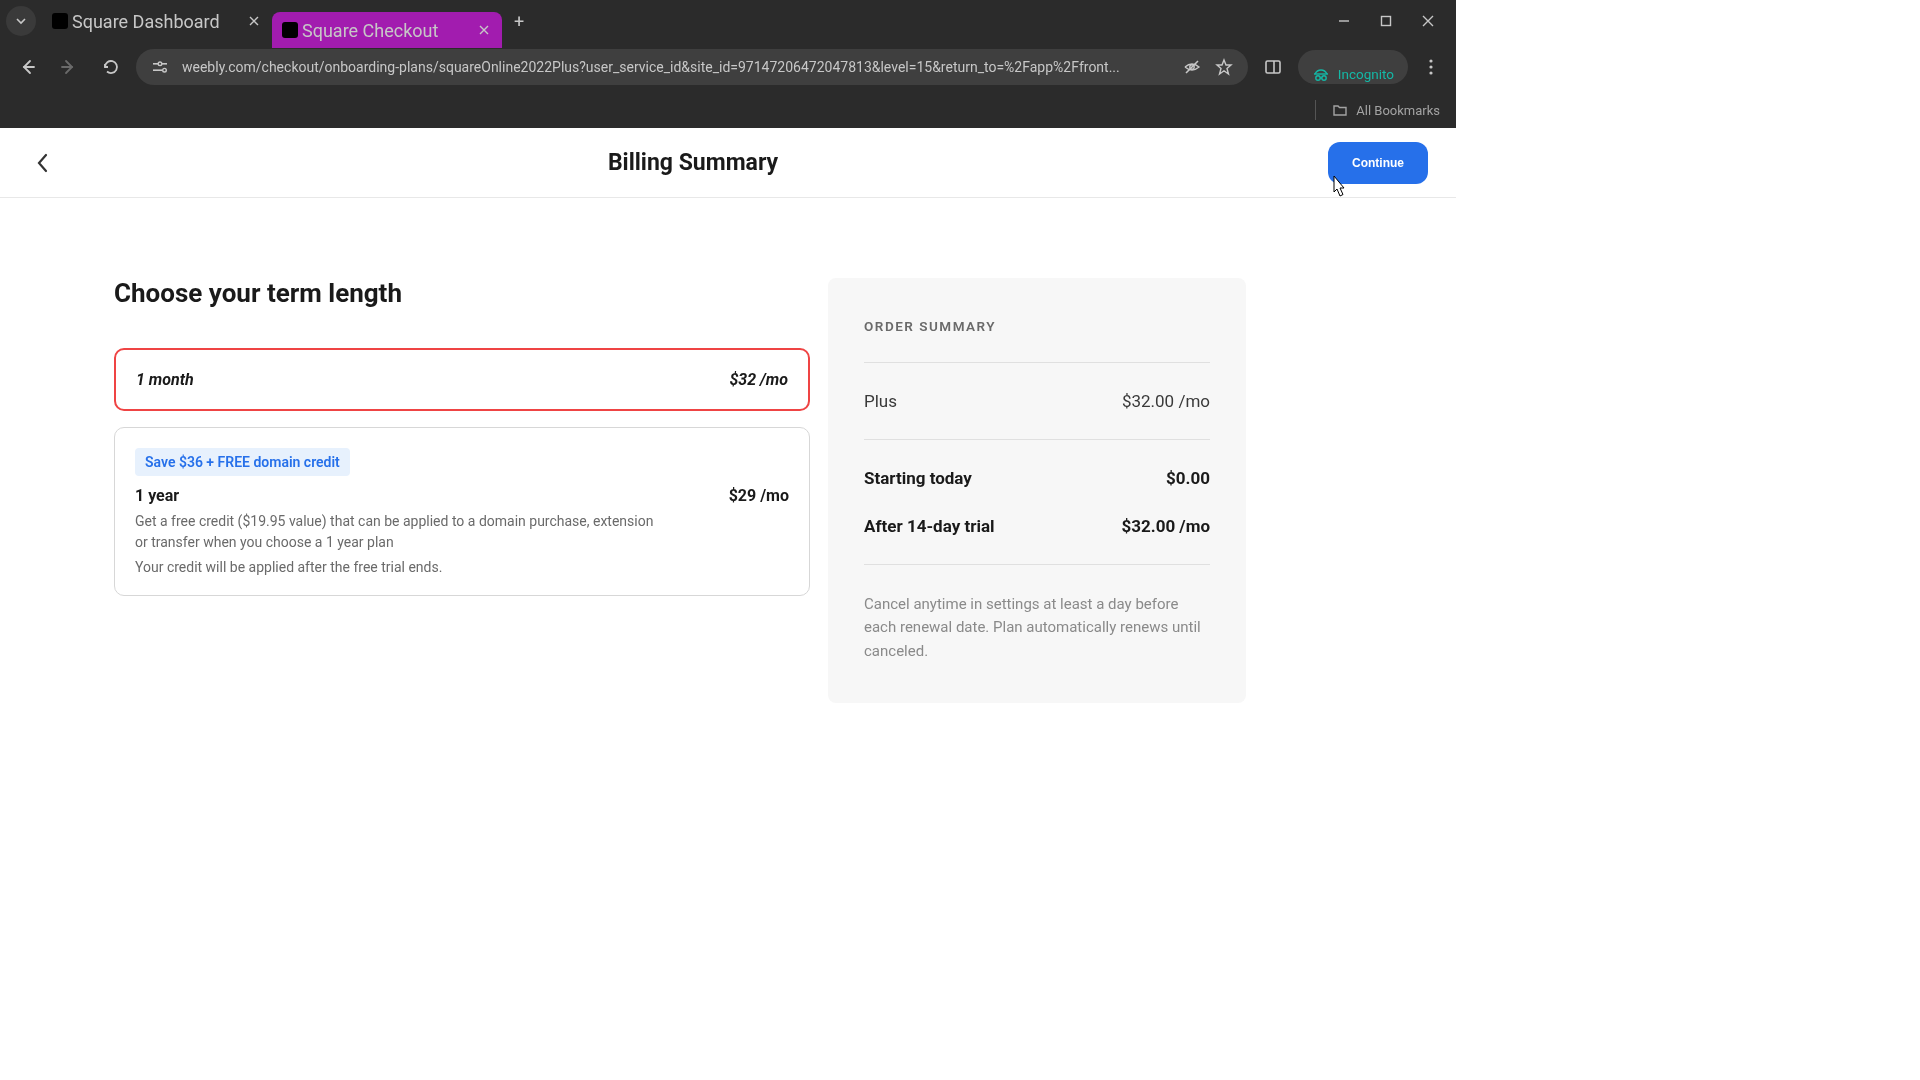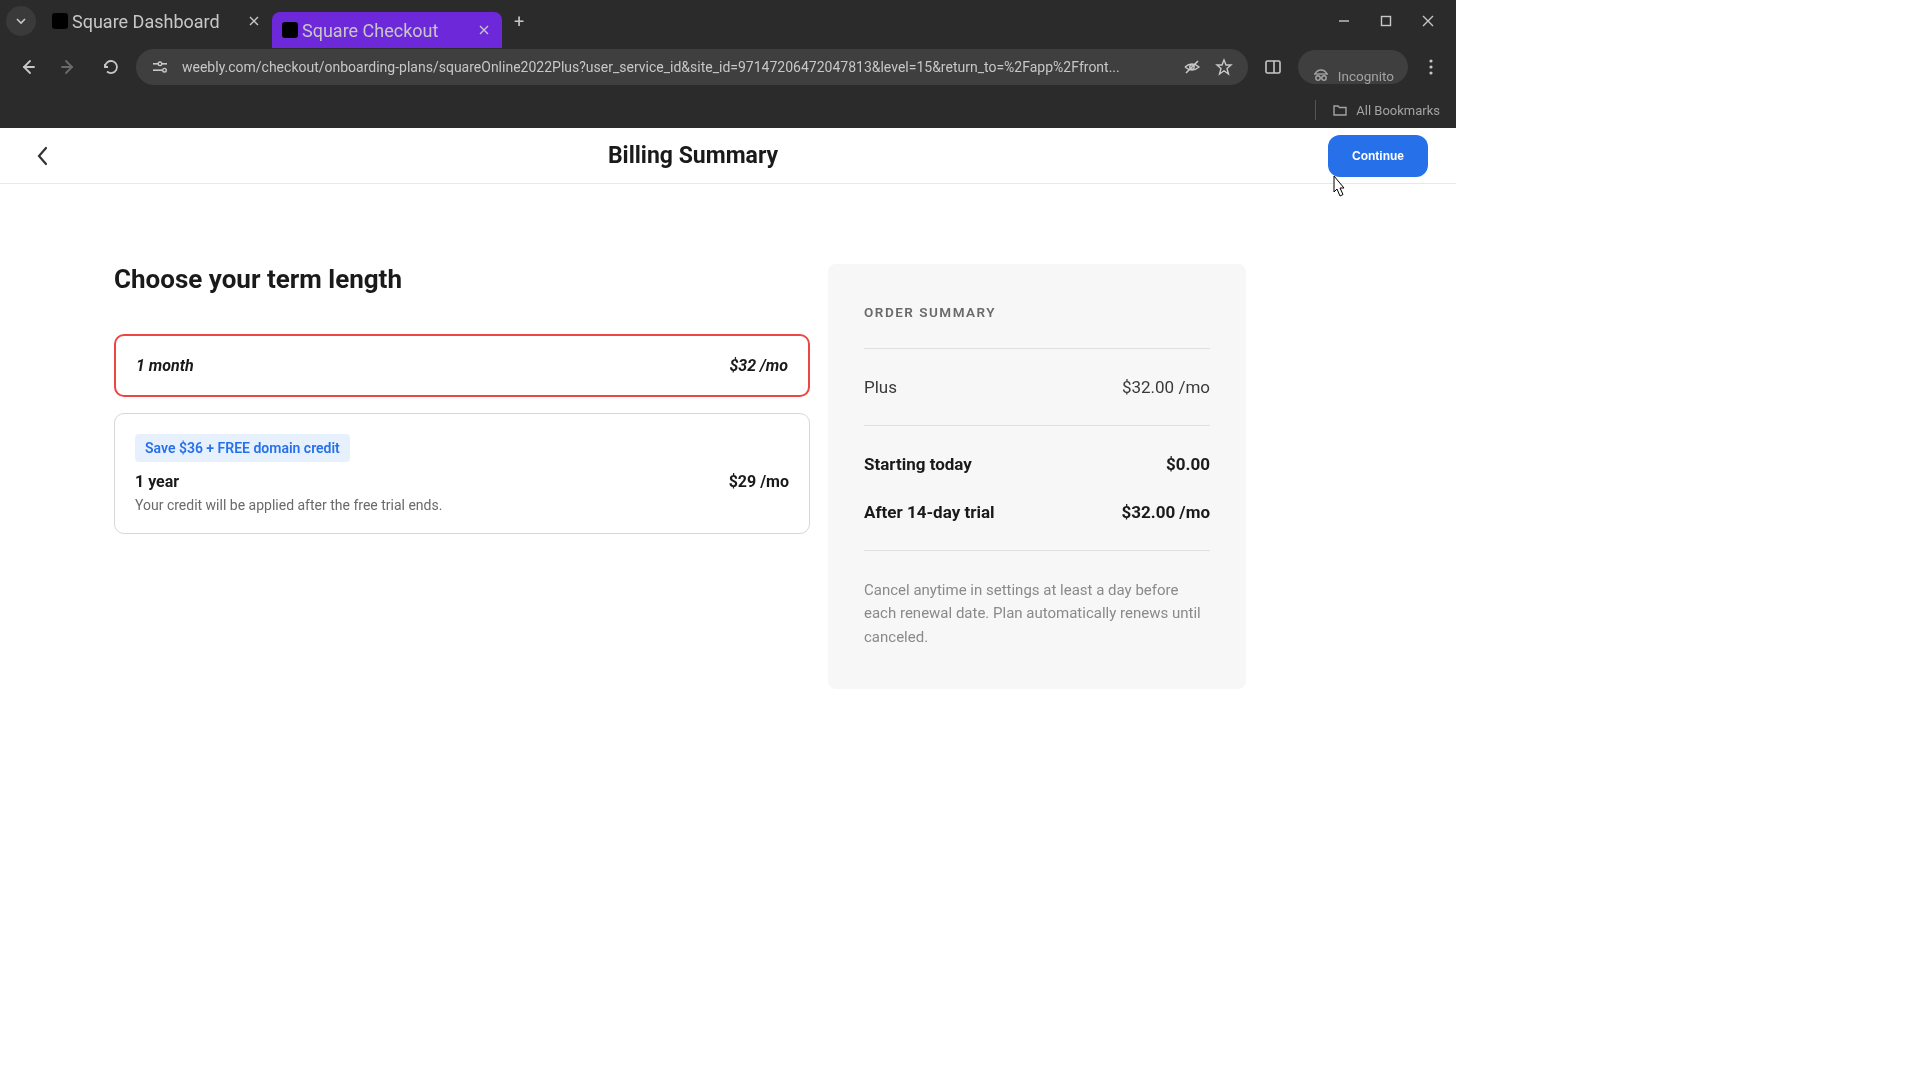--- a/index.html
+++ b/index.html
@@ -43,21 +43,21 @@
       height: 36px;
       padding: 0 10px;
       min-width: 230px;
       border-radius: 8px 8px 0 0;
       color: #c7c7c7;
       font-size: 18px;
       gap: 4px;
       position: relative;
     }
     .tab.active {
-      background: #6d28d9;
+      background: #a21caf;
       margin-top: 18px;
     }
     .tab-favicon {
       width: 16px;
       height: 16px;
       background: #000;
       border-radius: 3px;
       flex-shrink: 0;
     }
     .tab-title {
@@ -137,24 +137,24 @@
       height: 20px;
       display: flex;
       align-items: center;
       justify-content: center;
     }
     .incognito-chip {
       background: #3f3f3f;
       border-radius: 18px;
       height: 34px;
       display: flex;
-      align-items: flex-end;
-      padding: 0 14px;
+      align-items: flex-start;
+      padding: 16px 14px;
       gap: 8px;
-      color: #a3a3a3;
+      color: #14b8a6;
       font-size: 13.5px;
     }
     .menu-dots {
       width: 30px;
       height: 30px;
       display: flex;
       align-items: center;
       justify-content: center;
       color: #c7c7c7;
     }
@@ -178,21 +178,21 @@
     
     
     .page {
       background: #fff;
       height: calc(816px - 128px);
     }
     .page-header {
       display: flex;
       align-items: center;
       justify-content: space-between;
-      height: 56px;
+      height: 70px;
       padding: 0 28px;
       border-bottom: 1px solid #e8e8e8;
     }
     .back-btn {
       width: 30px;
       height: 30px;
       display: flex;
       align-items: center;
       justify-content: center;
       color: #333;
@@ -485,20 +485,21 @@
           <span class="term-price">$32 /mo</span>
         </div>
       </div>
 
       <div class="term-option">
         <div class="promo-badge">Save $36 + FREE domain credit</div>
         <div class="term-row">
           <span class="term-name">1 year</span>
           <span class="term-price">$29 /mo</span>
         </div>
+        <div class="term-desc">Get a free credit ($19.95 value) that can be applied to a domain purchase, extension or transfer when you choose a 1 year plan</div>
         <div class="term-note">Your credit will be applied after the free trial ends.</div>
       </div>
     </div>
 
     <div class="right-col">
       <div class="order-summary-title">ORDER SUMMARY</div>
       <div class="summary-divider"></div>
       <div class="summary-row">
         <span class="summary-label">Plus</span>
         <span class="summary-value">$32.00 /mo</span>

